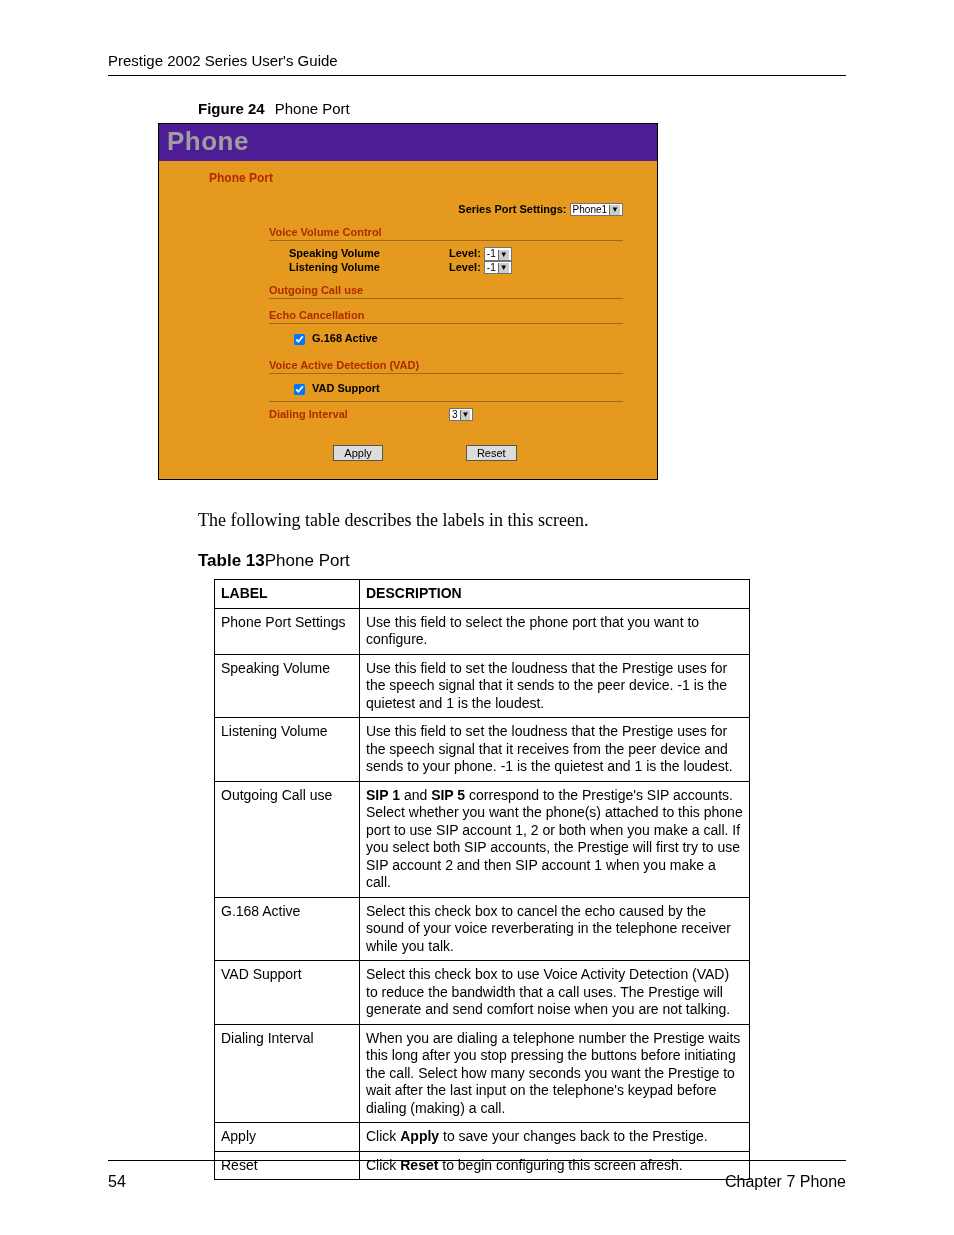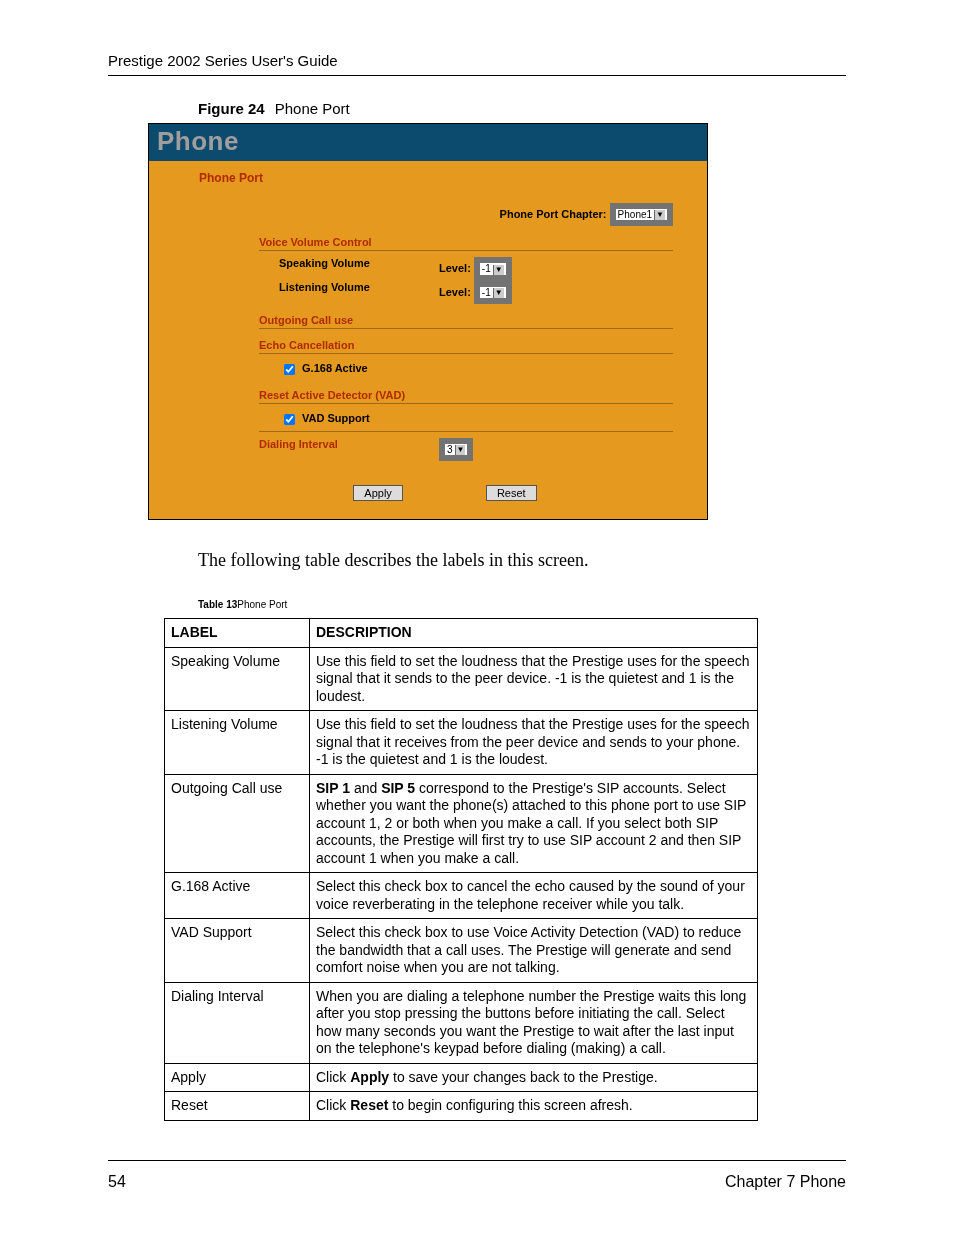--- a/index.html
+++ b/index.html
@@ -25,25 +25,25 @@
     margin-top: 24px;
     margin-left: 90px;
     font-size: 15px;
   }
   .figure-caption b { font-weight: bold; }
   .figure-caption span.sp { display:inline-block; width:10px; }
 
   
   .shot {
     margin-top: 6px;
-    margin-left: 40px;
-    width: 560px;
+    margin-left: 50px;
+    width: 500px;
     border: 1px solid #000;
     box-sizing: border-box;
-    background: #0c4a6e;
+    background: #4c1d95;
   }
   .shot-title {
     font-size: 26px;
     font-weight: bold;
     color: #9e9e9e;
     padding: 2px 8px 0 8px;
     letter-spacing: 0.5px;
   }
   .orange-area {
     background: #e59a1f;
@@ -61,21 +61,21 @@
   }
   .row-right {
     text-align: right;
     padding-right: 18px;
     font-weight: bold;
     font-size: 11px;
   }
   .select-box {
     display: inline-block;
     background: #fff;
-    border: 6px solid #737373;
+    border: 1px solid #737373;
     font-size: 10px;
     padding: 0 2px;
     font-weight: normal;
     color: #000;
     position: relative;
   }
   .select-box .arrow {
     display:inline-block;
     background:#ccc;
     border-left:1px solid #666;
@@ -112,31 +112,31 @@
     margin: 0 40px;
   }
 
   
   .body-text {
     margin: 30px 0 0 90px;
     font-family: "Times New Roman", Times, serif;
     font-size: 18px;
   }
   .table-caption {
-    margin-top: 28px;
+    margin-top: 20px;
     margin-left: 90px;
-    font-size: 10px;
+    font-size: 17px;
   }
 
   
   .tbl {
     margin-top: 8px;
-    margin-left: 56px;
+    margin-left: 106px;
     border-collapse: collapse;
-    width: 594px;
+    width: 536px;
     font-size: 14px;
   }
   .tbl th, .tbl td {
     border: 1px solid #000;
     padding: 5px 6px;
     text-align: left;
     vertical-align: top;
     line-height: 1.25;
   }
   .tbl th {
@@ -169,21 +169,21 @@
   </div>
 
   <div class="shot">
     <div class="shot-title">Phone</div>
 
     <div class="orange-area">
 
       <div class="pp-top">Phone Port</div>
 
       <div class="row-right">
-        <span>Phone Port Chapter:</span>
+        <span>Series Port Settings:</span>
         <span class="select-box">
           <span>Phone1</span><span class="arrow">▼</span>
         </span>
       </div>
 
       <div class="sec-hdr">Voice Volume Control</div>
       <hr class="sec-hr">
 
       <div class="field-row">
         <span class="lbl">Speaking Volume</span>
@@ -207,21 +207,21 @@
       <div class="sec-hdr">Outgoing Call use</div>
       <hr class="sec-hr">
 
       <div class="sec-hdr">Echo Cancellation</div>
       <hr class="sec-hr">
       <div class="cb-row">
         <input type="checkbox" class="mini-cb" checked="" style="">
         <span>G.168 Active</span>
       </div>
 
-      <div class="sec-hdr">Reset Active Detector (VAD)</div>
+      <div class="sec-hdr">Voice Active Detection (VAD)</div>
       <hr class="sec-hr">
       <div class="cb-row">
         <input type="checkbox" class="mini-cb" checked="" style="">
         <span>VAD Support</span>
       </div>
       <hr class="sec-hr">
 
       <div class="field-row" style="margin-left:60px;">
         <span class="lbl" style="width:180px; color:#b02a00;">Dialing Interval</span>
         <span class="val">
@@ -247,20 +247,24 @@
 
   <table class="tbl">
     <thead>
       <tr>
         <th class="col-label">LABEL</th>
         <th>DESCRIPTION</th>
       </tr>
     </thead>
     <tbody id="tbl-body">
         <tr>
+          <td class="col-label">Phone Port Settings</td>
+          <td>Use this field to select the phone port that you want to configure.</td>
+        </tr>
+        <tr>
           <td class="col-label">Speaking Volume</td>
           <td>Use this field to set the loudness that the Prestige uses for the speech signal that it sends to the peer device. -1 is the quietest and 1 is the loudest.</td>
         </tr>
         <tr>
           <td class="col-label">Listening Volume</td>
           <td>Use this field to set the loudness that the Prestige uses for the speech signal that it receives from the peer device and sends to your phone. -1 is the quietest and 1 is the loudest.</td>
         </tr>
         <tr>
           <td class="col-label">Outgoing Call use</td>
           <td><b>SIP 1</b> and <b>SIP 5</b> correspond to the Prestige's SIP accounts. Select whether you want the phone(s) attached to this phone port to use SIP account 1, 2 or both when you make a call. If you select both SIP accounts, the Prestige will first try to use SIP account 2 and then SIP account 1 when you make a call.</td>

